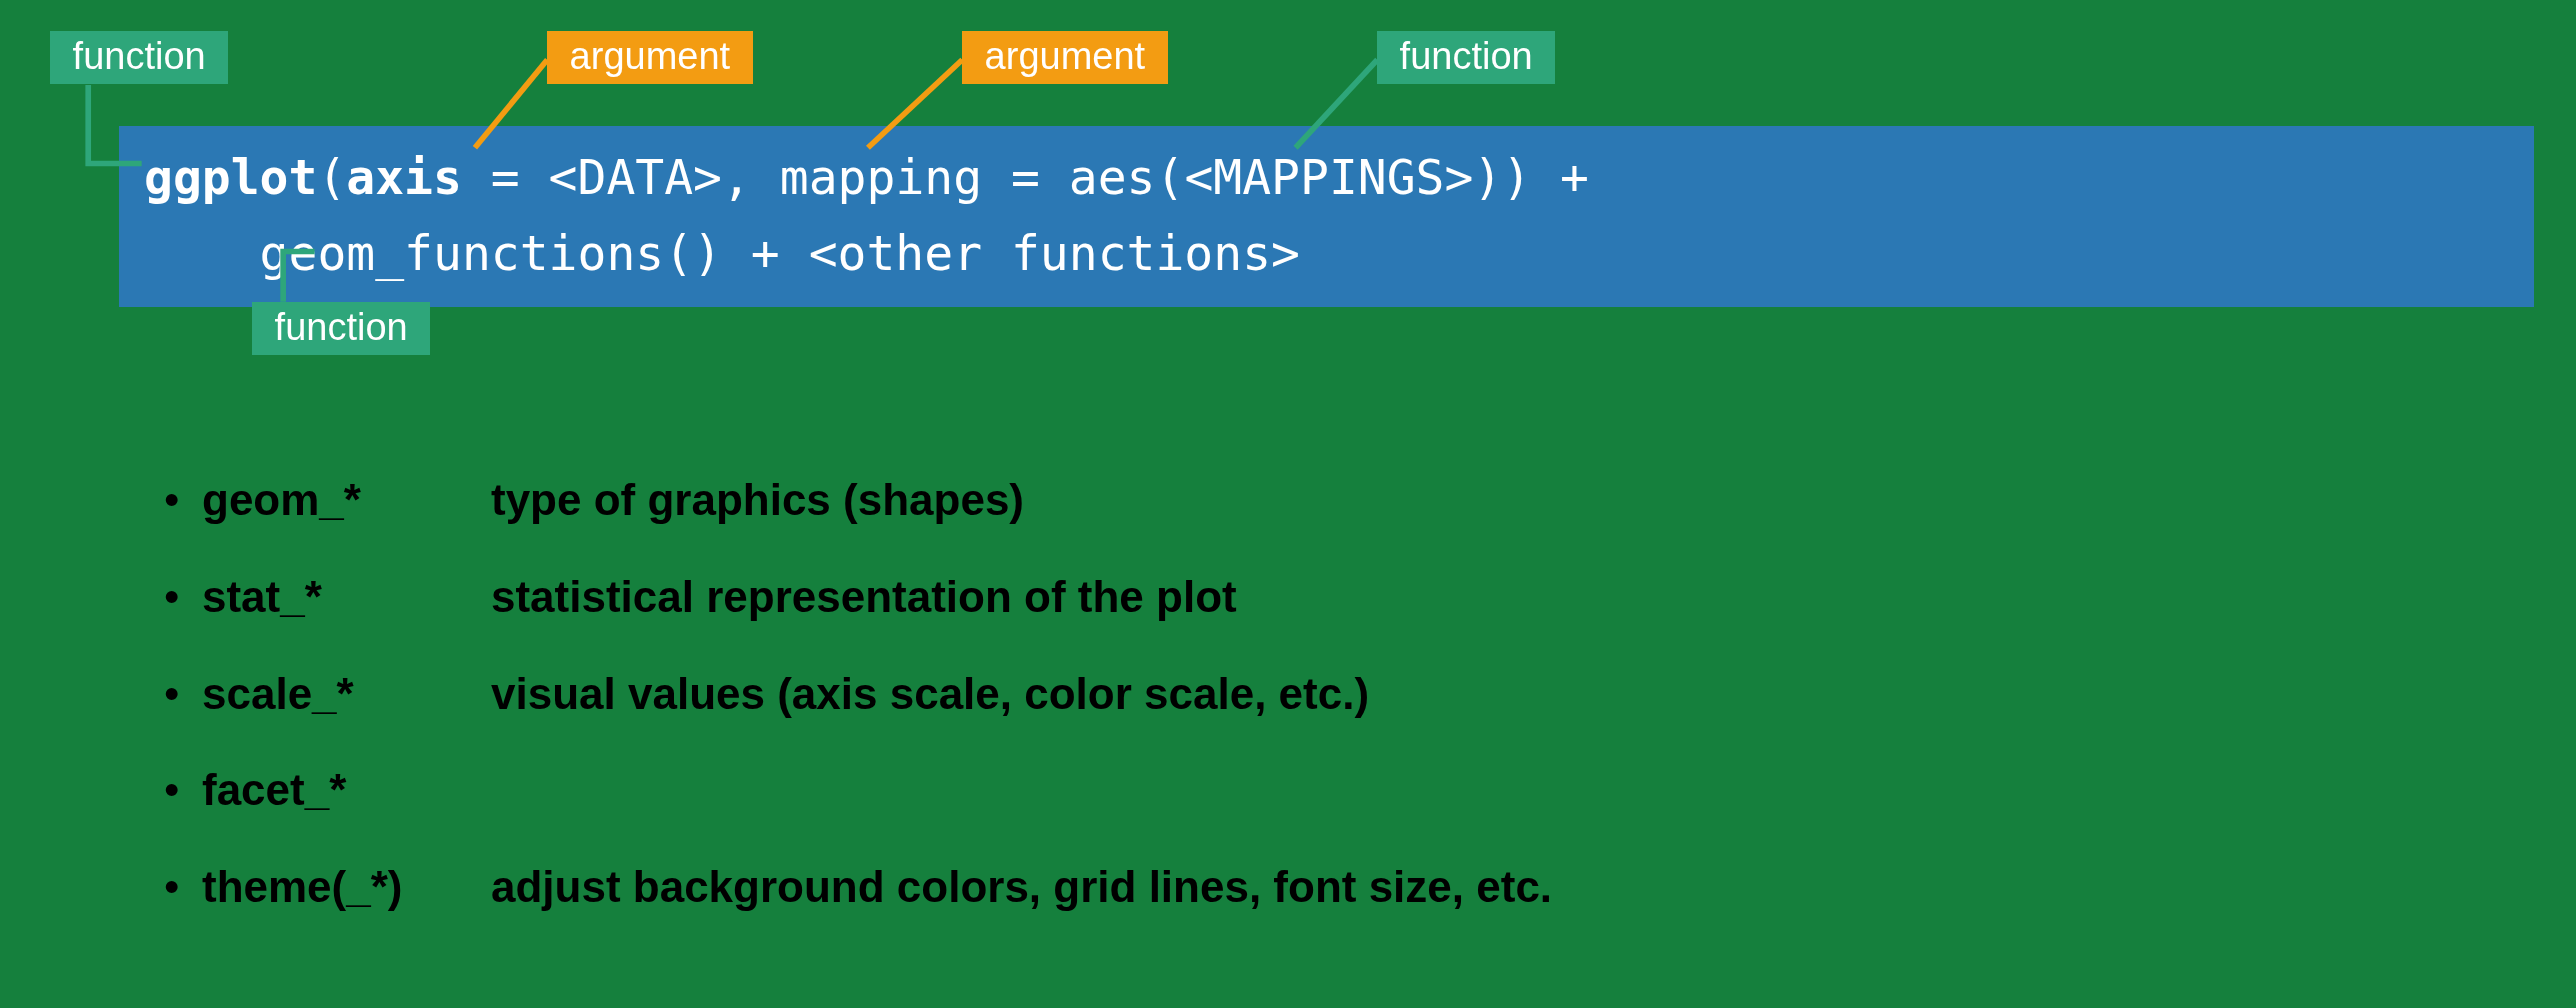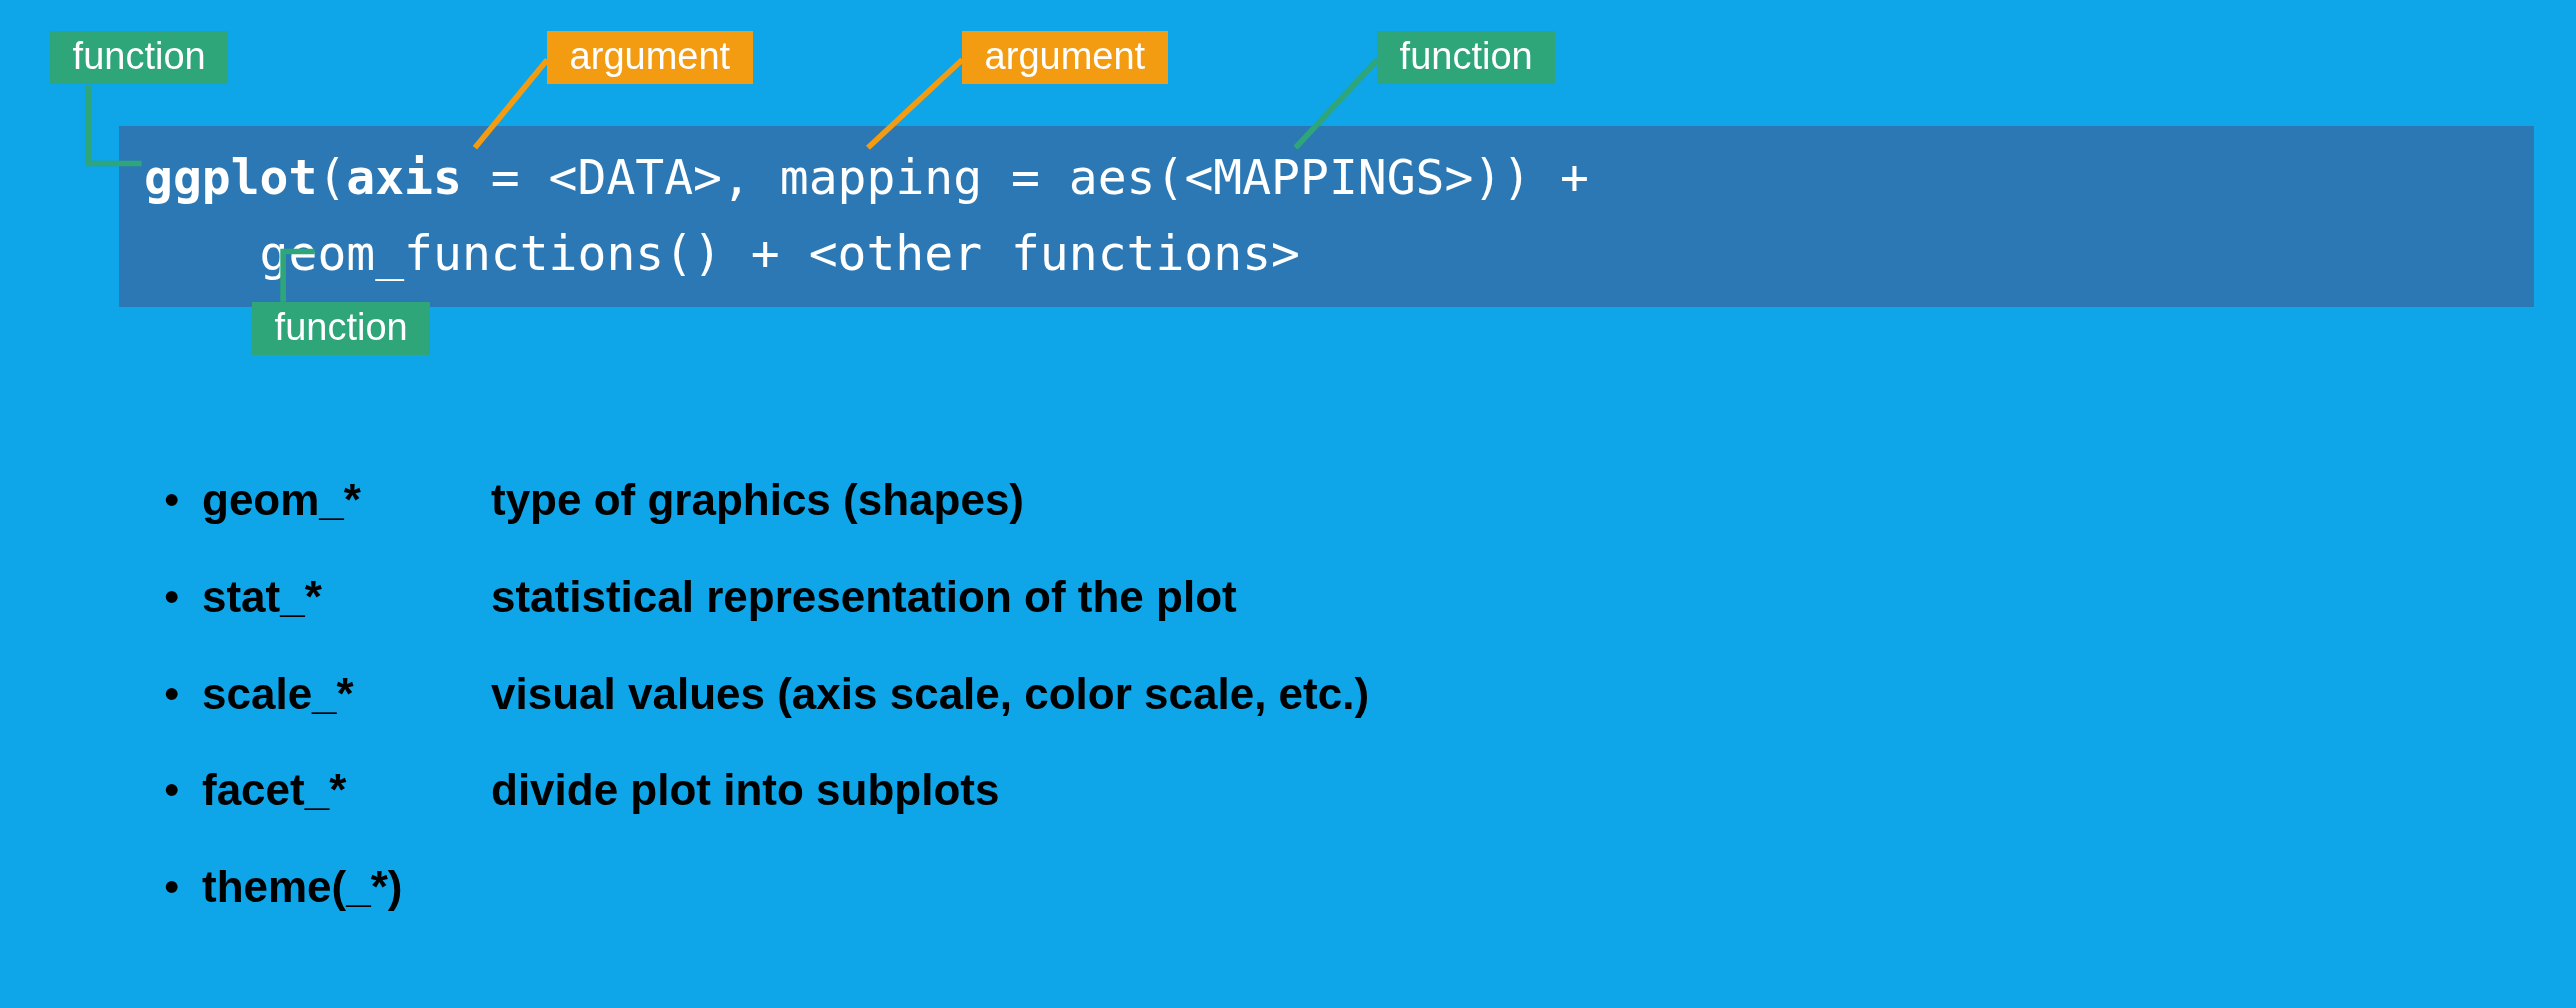--- a/index.html
+++ b/index.html
@@ -5,21 +5,21 @@
   html, body {
     margin: 0;
     padding: 0;
     background: #ffffff;
     font-family: Arial, Helvetica, sans-serif;
   }
   .slide {
     position: relative;
     width: 2576px;
     height: 1008px;
-    background: #0ea5e9;
+    background: #15803d;
   }
 
   
   .tag {
     position: absolute;
     color: #ffffff;
     font-size: 38px;
     font-family: Arial, Helvetica, sans-serif;
     padding: 5px 22.6px 6.3px 22.6px;
     line-height: 1.1;
@@ -122,22 +122,22 @@
       <span class="desc">statistical representation of the plot</span>
     </div>
     <div class="row">
       <span class="dot">•</span>
       <span class="term">scale_*</span>
       <span class="desc">visual values (axis scale, color scale, etc.)</span>
     </div>
     <div class="row">
       <span class="dot">•</span>
       <span class="term">facet_*</span>
-      <span class="desc">divide plot into subplots</span>
     </div>
     <div class="row">
       <span class="dot">•</span>
       <span class="term">theme(_*)</span>
+      <span class="desc">adjust background colors, grid lines, font size, etc.</span>
     </div>
   </div>
 
 </div>
 
 
 </body></html>

